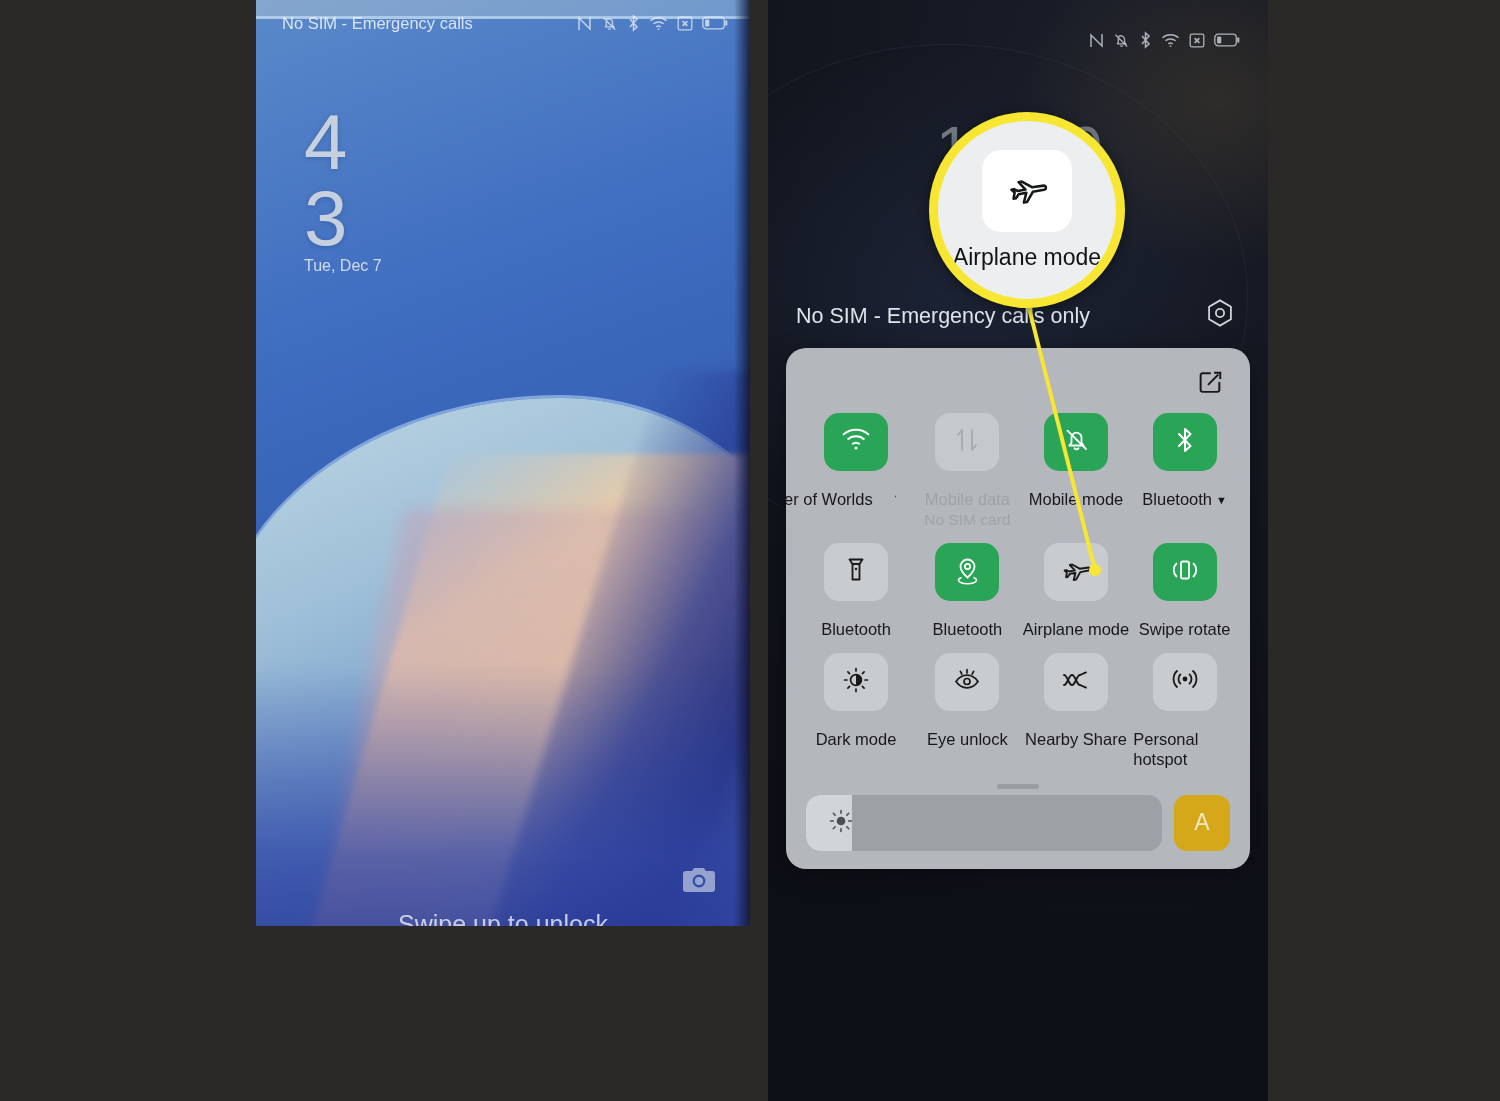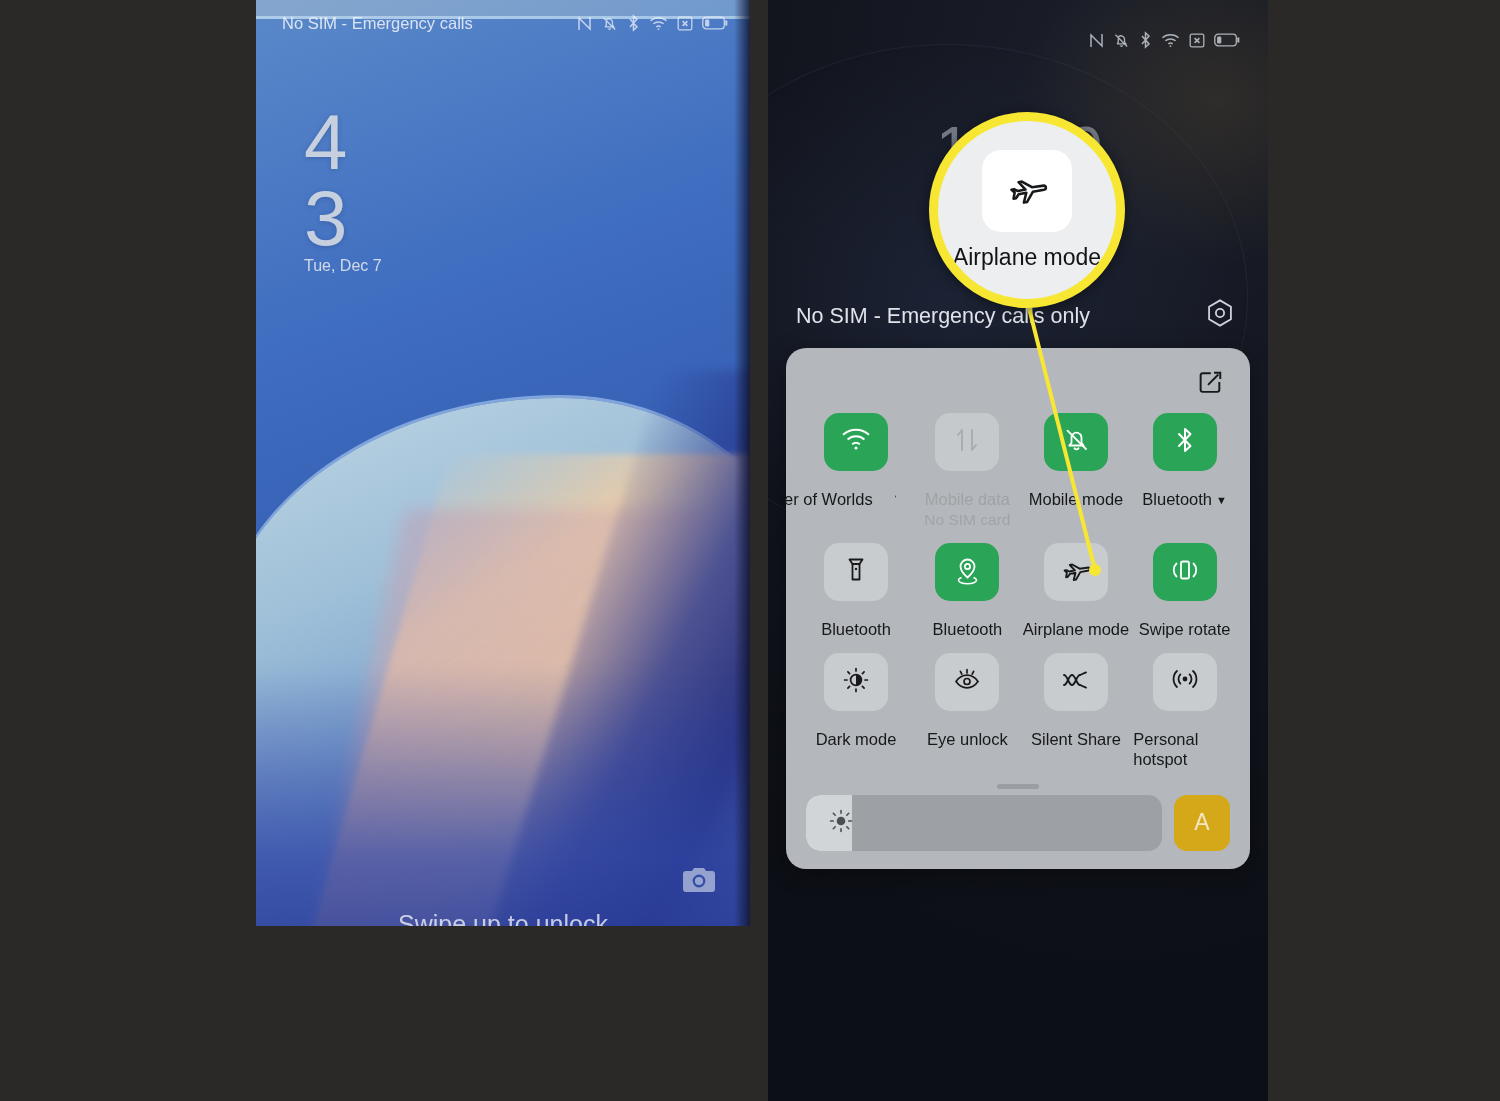--- a/index.html
+++ b/index.html
@@ -489,21 +489,21 @@
         <div class="qs-tile">
           <div class="tile-btn">
             <span>
               <svg width="32" height="24" viewBox="0 0 32 24" fill="none" stroke="#17191b" stroke-width="1.9" stroke-linecap="round">
                 <path d="M4 7c3.5 0 4.5 10 8 10s4.5-10 8-10"></path>
                 <path d="M4 17c3.5 0 4.5-10 8-10s4.5 10 8 10"></path>
                 <path d="M20 7l6-2.6M20 17l6 2.6"></path>
               </svg>
             </span>
           </div>
-          <div class="tile-label">Silent Share</div>
+          <div class="tile-label">Nearby Share</div>
         </div>
 
         <div class="qs-tile">
           <div class="tile-btn">
             <span>
               <svg width="30" height="29" viewBox="0 0 30 29" fill="none" stroke="#17191b" stroke-width="1.8" stroke-linecap="round">
                 <circle cx="15" cy="13" r="2.4" fill="#17191b" stroke="none"></circle>
                 <path d="M10.4 17.6a6.5 6.5 0 0 1 0-9.2"></path>
                 <path d="M19.6 8.4a6.5 6.5 0 0 1 0 9.2"></path>
                 <path d="M7 21a11 11 0 0 1 0-16"></path>

